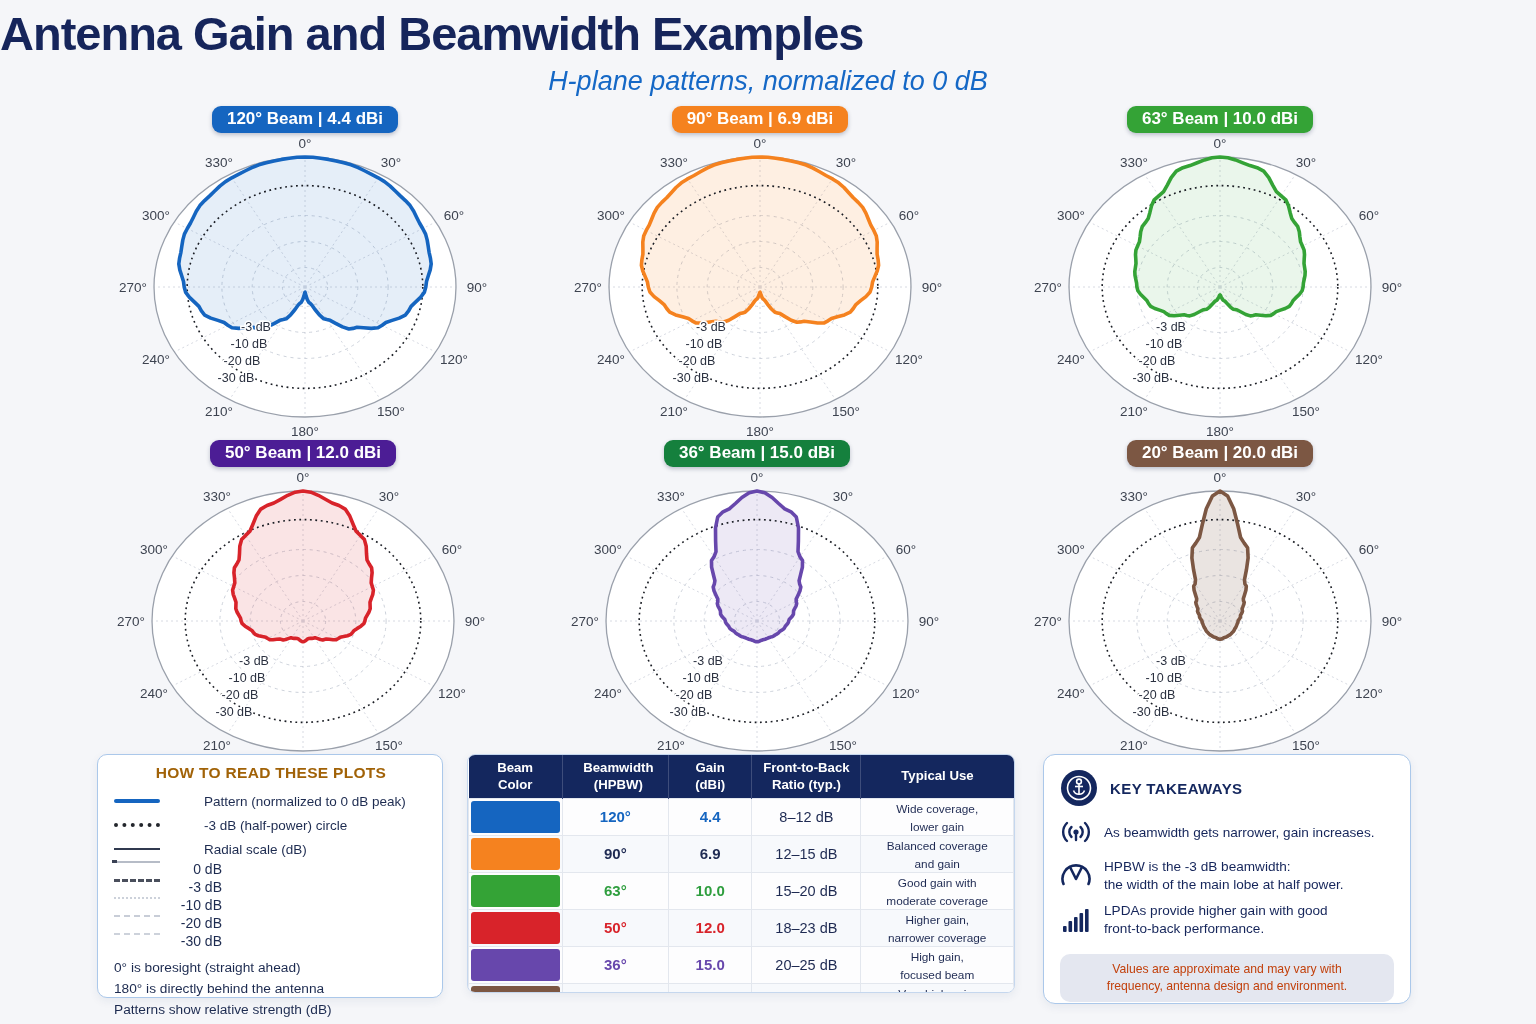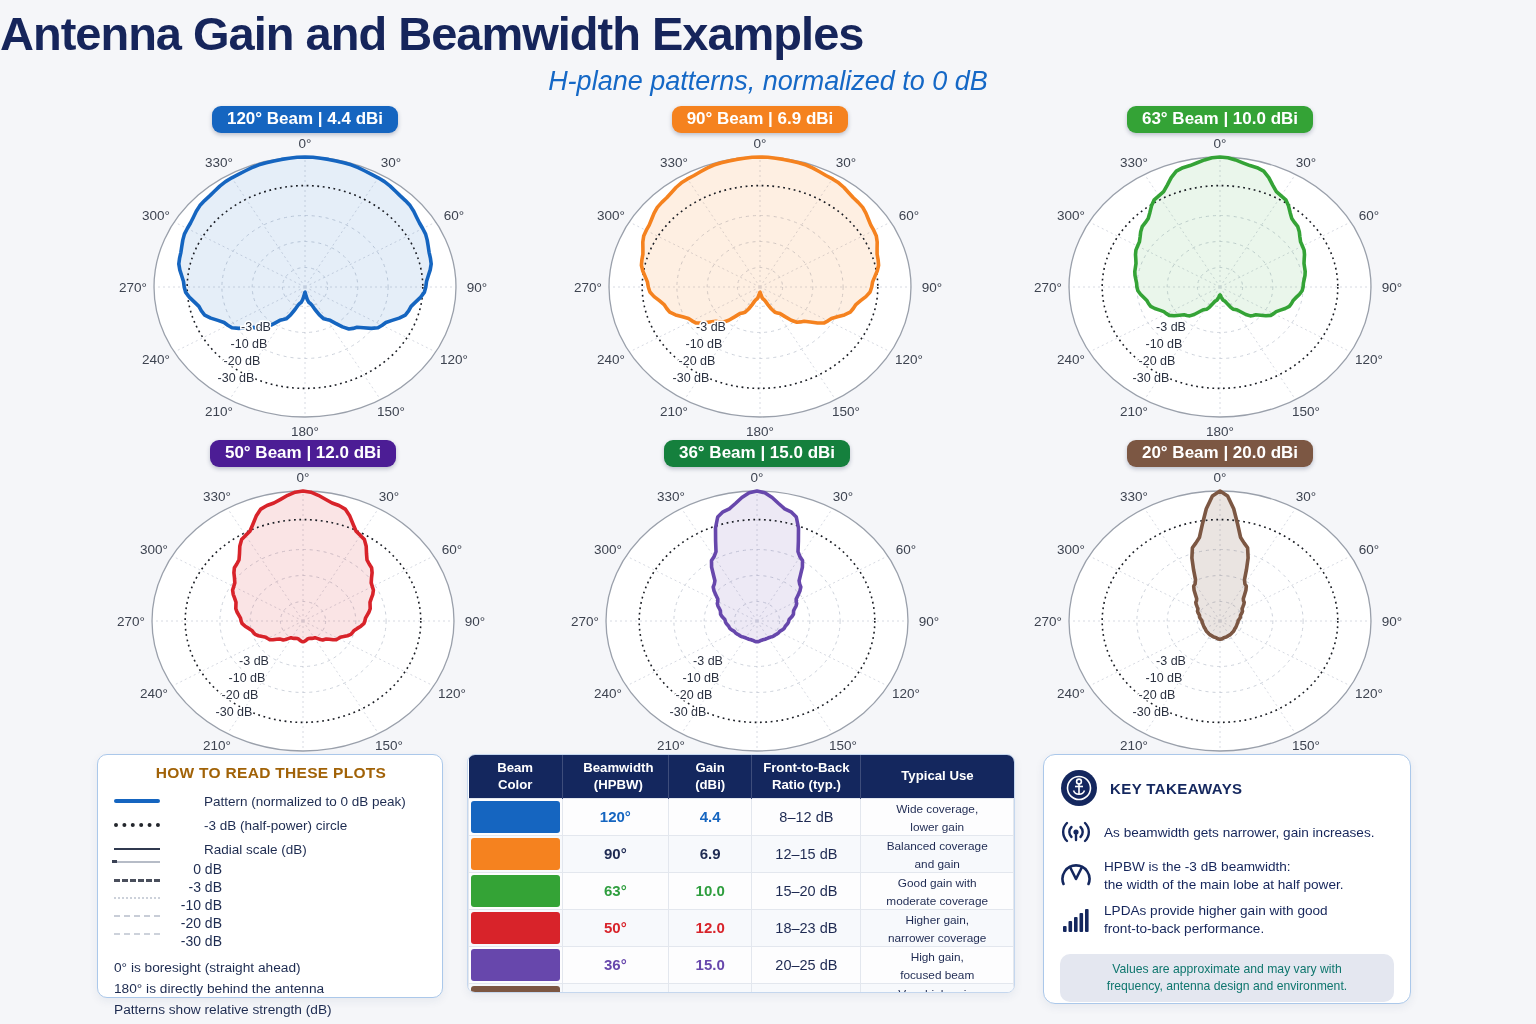--- a/index.html
+++ b/index.html
@@ -61,21 +61,21 @@
 
   
   #takeaways-box { left:1043px; top:754px; width:368px; height:250px; padding:14px 16px 12px; border-radius:12px; }
   .tk-header { display:flex; align-items:center; gap:12px; margin-bottom:10px; }
   .tk-logo { width:38px; height:38px; flex:0 0 38px; }
   .tk-title { font-size:15px; font-weight:700; letter-spacing:.4px; color:#14275e; }
   .takeaway-item { display:flex; align-items:center; gap:12px; margin-bottom:9px; }
   .tk-icon { width:32px; height:32px; flex:0 0 32px; }
   .tk-text { font-size:13.6px; color:#15255a; line-height:1.3; }
   .tk-footnote { margin-top:16px; background:#e4e7f0; border-radius:10px; padding:7px 23px;
-    font-size:12.2px; color:#0f766e; text-align:center; line-height:1.4; }
+    font-size:12.2px; color:#c2410c; text-align:center; line-height:1.4; }
 </style>
 </head>
 <body>
 
 <div class="stage">
   <div class="page-title">Antenna Gain and Beamwidth Examples</div>
   <div class="page-subtitle">H-plane patterns, normalized to 0 dB</div>
 
   <div id="plots">
       <div class="plot-card" style="left: 135px; top: 106px;">

